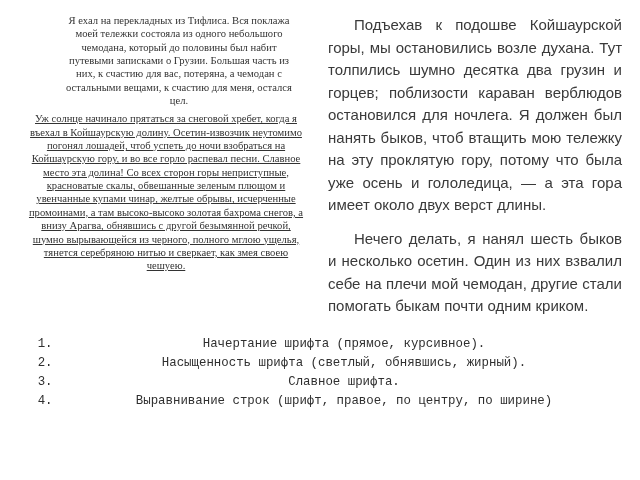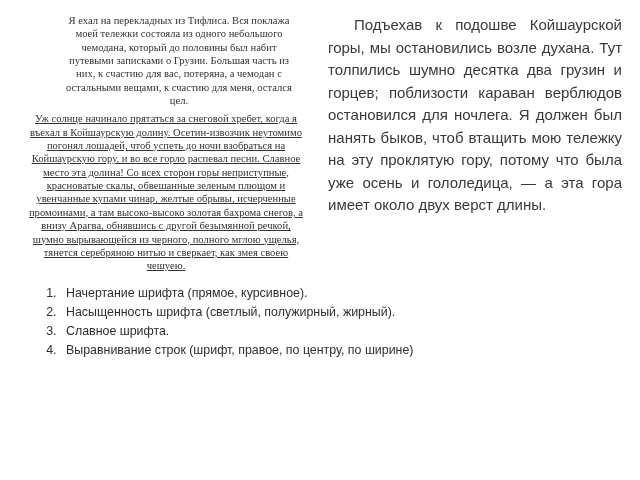--- a/index.html
+++ b/index.html
@@ -74,24 +74,25 @@
     text-align: justify;
     color: #2f2f2f;
   }
   .question em {
     font-style: italic;
     font-weight: bold;
   }
   .answers {
     margin: 6px 0 0 0;
     padding: 0 0 0 42px;
-    font-family: Liberation Sans, sans-serif;
+    font-family: Liberation Mono, monospace;
     font-size: 12.4px;
     line-height: 1.46;
     color: #2f2f2f;
+    text-align: center;
   }
   .answers li {
     margin: 0 0 1px 0;
     padding-left: 6px;
   }
   .blur {
     filter: blur(0.18px);
   }
 </style>
 </head>
@@ -102,25 +103,26 @@
 
   <div class="columns">
 
     <div class="col col-left">
       <p class="p1">Я ехал на перекладных из Тифлиса. Вся поклажа моей тележки состояла из одного небольшого чемодана, который до половины был набит путевыми записками о Грузии. Большая часть из них, к счастию для вас, потеряна, а чемодан с остальными вещами, к счастию для меня, остался цел.</p>
       <p class="p2">Уж солнце начинало прятаться за снеговой хребет, когда я въехал в Койшаурскую долину. Осетин-извозчик неутомимо погонял лошадей, чтоб успеть до ночи взобраться на Койшаурскую гору, и во все горло распевал песни. Славное место эта долина! Со всех сторон горы неприступные, красноватые скалы, обвешанные зеленым плющом и увенчанные купами чинар, желтые обрывы, исчерченные промоинами, а там высоко-высоко золотая бахрома снегов, а внизу Арагва, обнявшись с другой безымянной речкой, шумно вырывающейся из черного, полного мглою ущелья, тянется серебряною нитью и сверкает, как змея своею чешуею.</p>
     </div>
 
     <div class="col col-right">
       <p>Подъехав к подошве Койшаурской горы, мы остановились возле духана. Тут толпились шумно десятка два грузин и горцев; поблизости караван верблюдов остановился для ночлега. Я должен был нанять быков, чтоб втащить мою тележку на эту проклятую гору, потому что была уже осень и гололедица, — а эта гора имеет около двух верст длины.</p>
+      <p>Нечего делать, я нанял шесть быков и несколько осетин. Один из них взвалил себе на плечи мой чемодан, другие стали помогать быкам почти одним криком.</p>
     </div>
 
   </div>
 
 
   <ol class="answers">
     <li>Начертание шрифта (прямое, курсивное).</li>
-    <li>Насыщенность шрифта (светлый, полужирный, жирный).</li>
+    <li>Насыщенность шрифта (светлый, обнявшись, жирный).</li>
     <li>Славное шрифта.</li>
     <li>Выравнивание строк (шрифт, правое, по центру, по ширине)</li>
   </ol>
 
 </div>
 
 </body></html>

